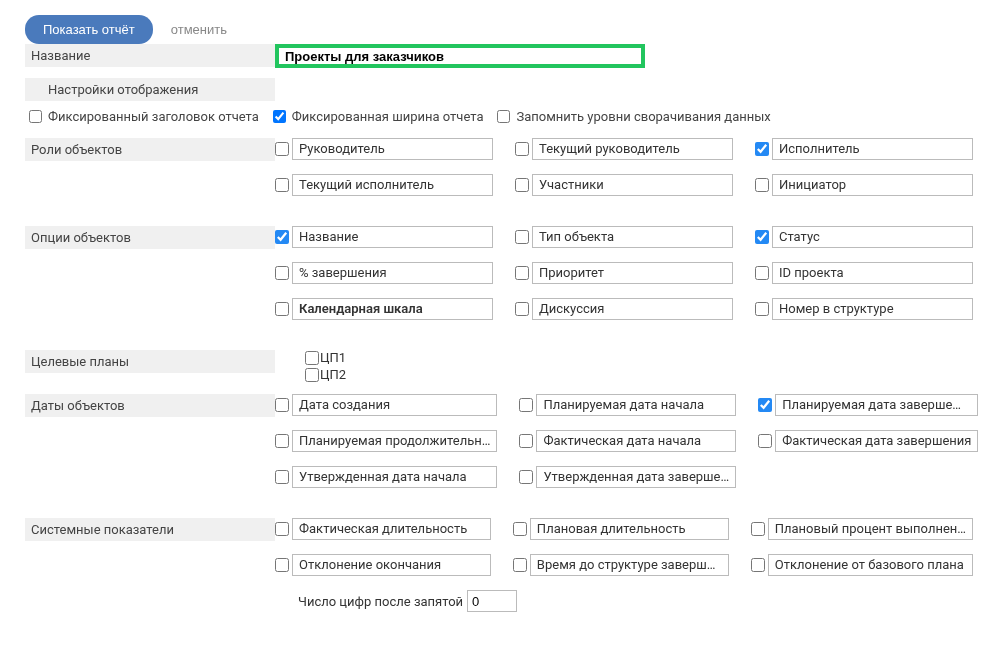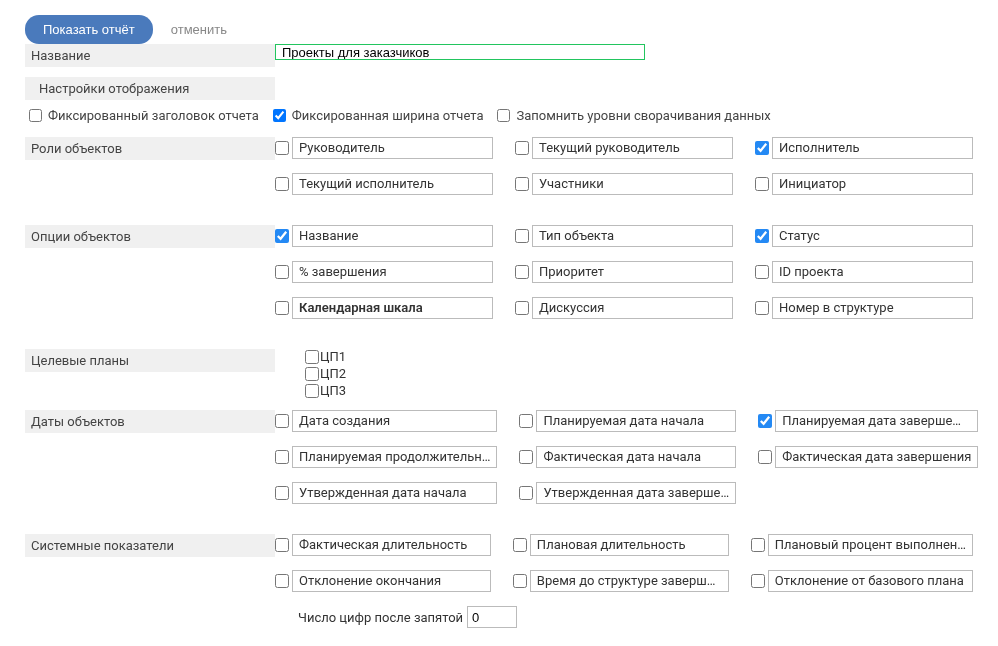--- a/index.html
+++ b/index.html
@@ -17,26 +17,26 @@
     background: none; border: none; color: #888; font-size: 13px; cursor: pointer; padding: 0;
   }
   .row { display: flex; width: 100%; margin-bottom: 10px; align-items: flex-start; }
   .label-col {
     width: 250px; flex-shrink: 0;
     background: #f0f0f0; padding: 4px 6px; color: #444;
     font-size: 13px; height: 23px; line-height: 15px;
   }
   .content-col { flex: 1; }
   .name-input {
-    width: 370px; height: 16px; border: 1px solid #22c55e; padding: 2px 6px; font-size: 13px;
+    width: 370px; height: 24px; border: 4px solid #22c55e; padding: 2px 6px; font-size: 13px; font-weight: bold;
   }
   .display-opts { display: flex; gap: 10px; align-items: center; margin-bottom: 12px; }
   .display-opts label { display: flex; align-items: center; gap: 3px; color: #444; }
   .section-title {
-    background: #f0f0f0; padding: 4px 14px; color: #444; width: 250px;
+    background: #f0f0f0; padding: 4px 23px; color: #444; width: 250px;
     height: 23px; line-height: 15px; margin-bottom: 6px;
   }
   .grid3 {
     display: grid; grid-template-columns: repeat(3, 1fr);
     column-gap: 22px; row-gap: 14px;
   }
   .opt { display: flex; align-items: center; gap: 3px; }
   .opt input[type=checkbox] { flex-shrink: 0; margin: 0; width: 14px; height: 14px; accent-color: #2489f4; }
   .opt .box {
     flex: 1; border: 1px solid #bbb; height: 22px; line-height: 18px;
@@ -166,24 +166,20 @@
   <div class="label-col">Целевые планы</div>
   <div class="content-col plans" id="plans-list">
       <label>
         <input type="checkbox" style="">
         <span>ЦП1</span>
       </label>
       <label>
         <input type="checkbox" style="">
         <span>ЦП2</span>
       </label>
-      <label>
-        <input type="checkbox" style="">
-        <span>ЦП3</span>
-      </label>
     </div>
 </div>
 
 <div class="row">
   <div class="label-col">Даты объектов</div>
   <div class="content-col">
     <div class="grid3" id="dates-grid">
         <div class="opt">
           <input type="checkbox" style="">
           <div class="box">Дата создания</div>

